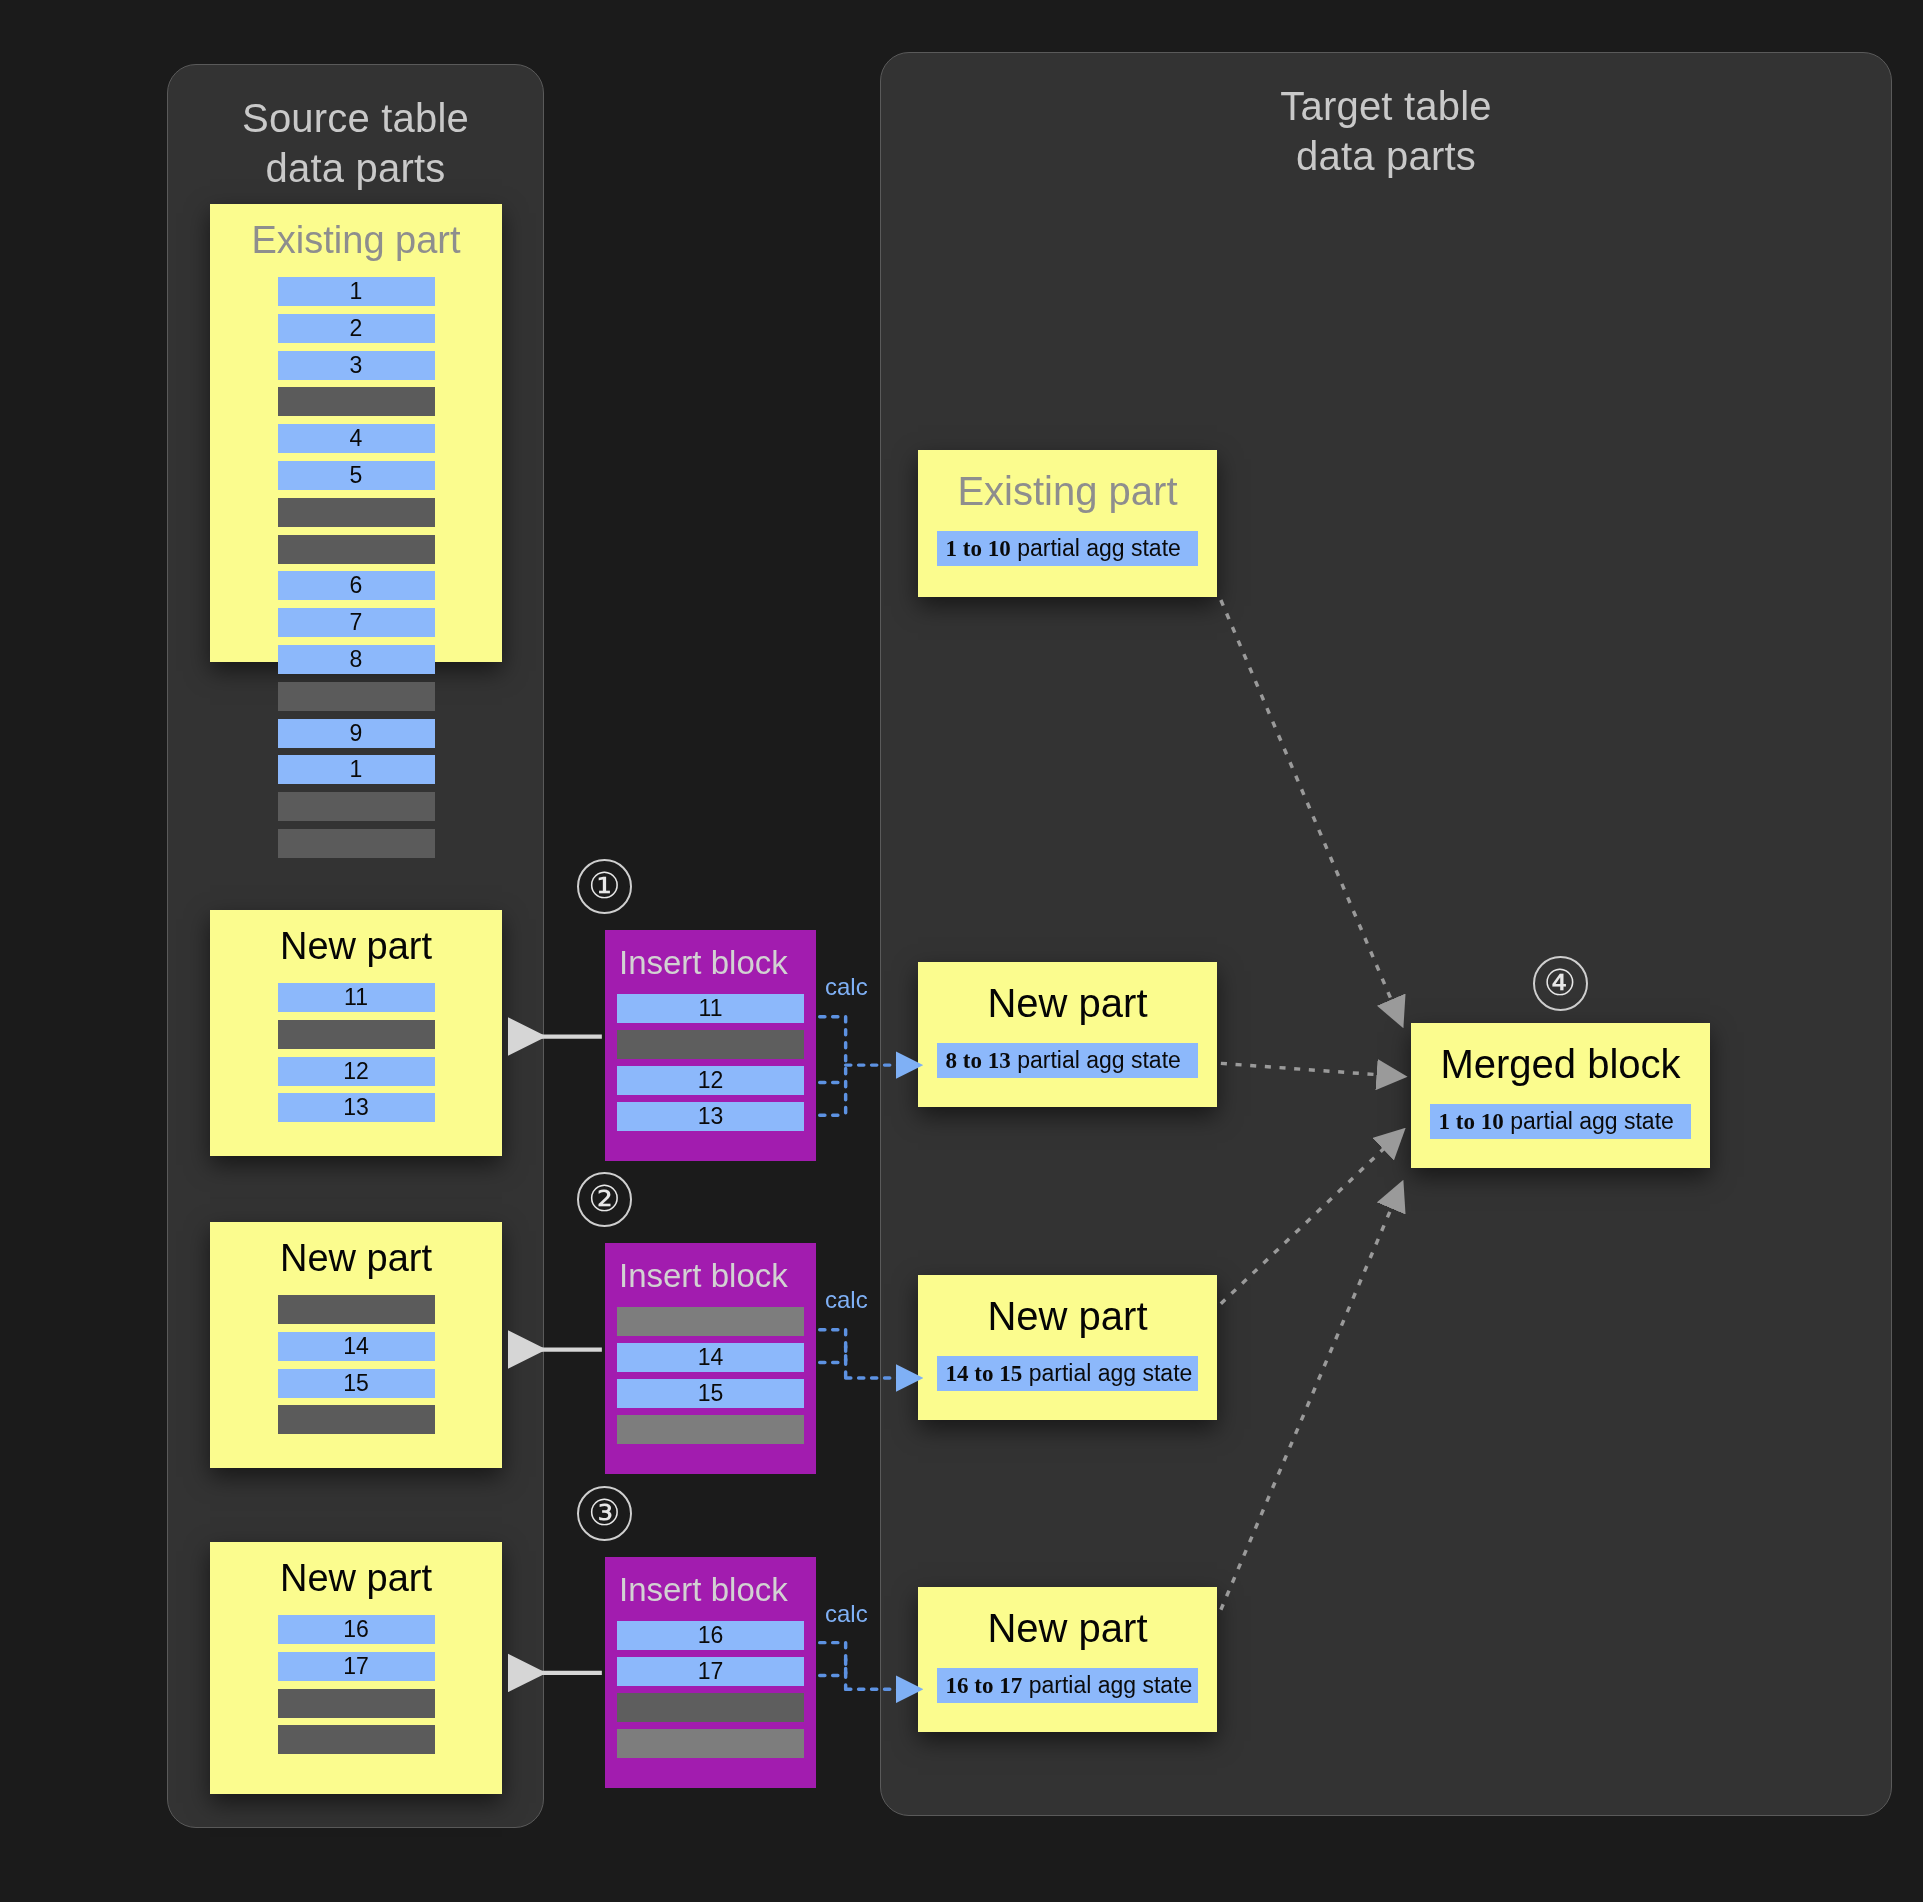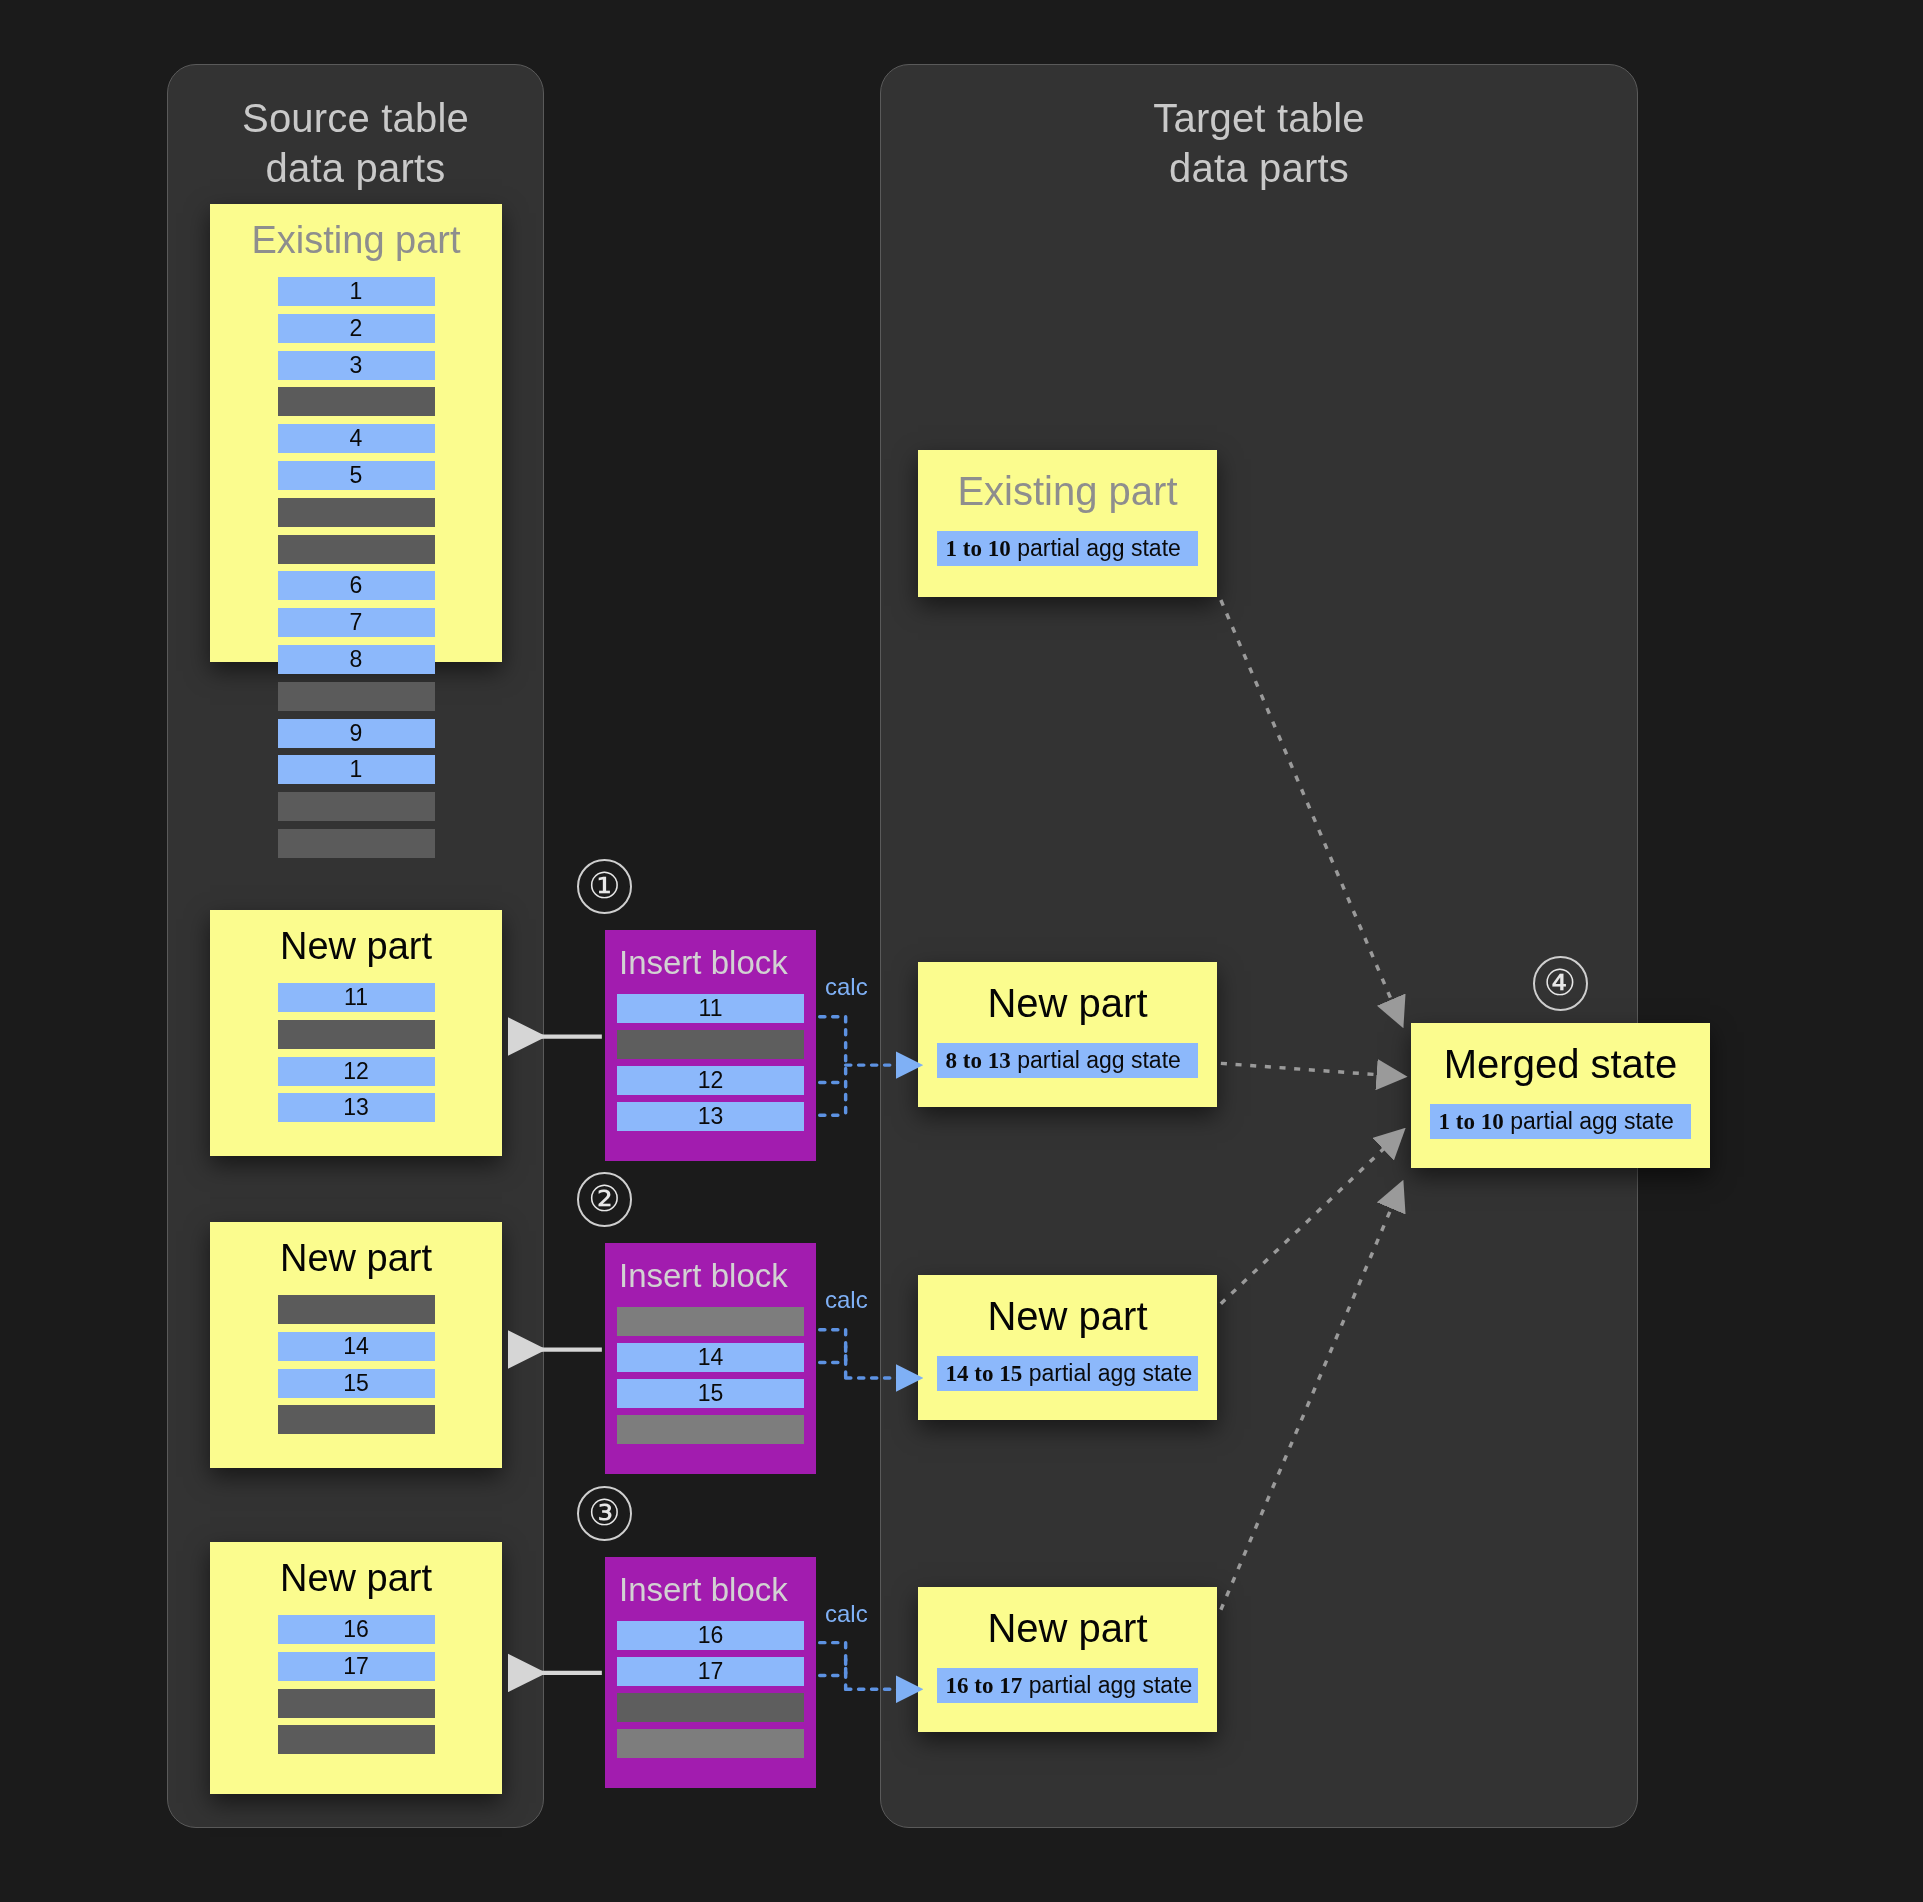--- a/index.html
+++ b/index.html
@@ -23,21 +23,21 @@
     width: 100%;
     text-align: center;
     color: #c9c9c9;
     font-size: 40px;
     line-height: 50px;
     white-space: pre-line;
     letter-spacing: 0.2px;
   }
   #source-panel { left: 167px; top: 64px; width: 377px; height: 1764px; }
   #source-panel .panel-title { top: 28px; }
-  #target-panel { left: 880px; top: 64px; width: 758px; height: 1764px; }
+  #target-panel { left: 880px; top: 52px; width: 1012px; height: 1764px; }
   #target-panel .panel-title { top: 28px; }
 
   
   .part {
     position: absolute;
     background: #fbfc8e;
     box-shadow: 0 8.6px 22.5px rgba(0,0,0,.55);
   }
   .part-title {
     text-align: center;
@@ -303,21 +303,21 @@
   <div class="tgt-box" id="tgt-new-3">
     <div class="tgt-title solid">New part</div>
     <div class="agg">
       <b>16 to 17</b><span> partial agg state</span>
     </div>
   </div>
 
   <div id="merged-wrap">
     <div class="circle-num">④</div>
     <div id="merged-box">
-      <div class="tgt-title solid">Merged state</div>
+      <div class="tgt-title solid">Merged block</div>
       <div class="agg">
         <b>1 to 10</b><span> partial agg state</span>
       </div>
     </div>
   </div>
 
   <svg class="overlay" viewBox="0 0 2224 2200" width="1923" height="1902">
     <defs>
       <marker id="arrowWhite" markerWidth="9" markerHeight="9" refX="7" refY="4.5" orient="auto">
         <path d="M9,0 L9,9 L0,4.5 z" fill="#d6d6d6"></path>

